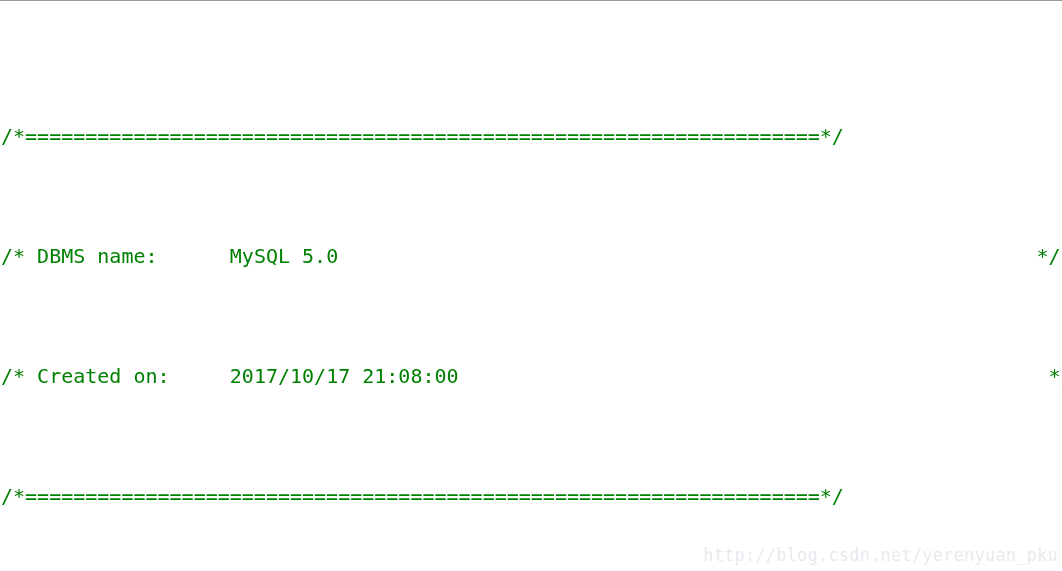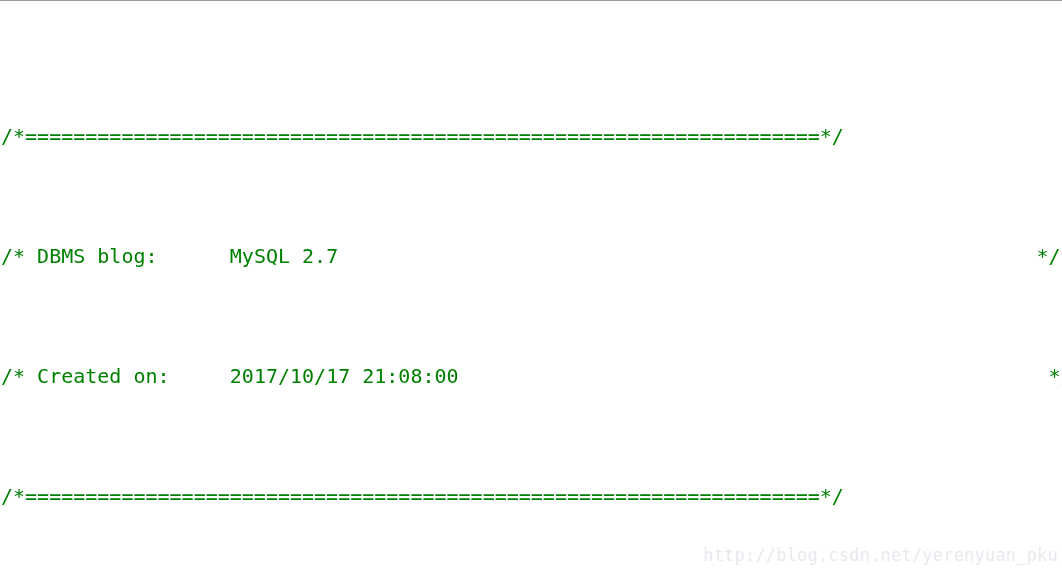--- a/index.html
+++ b/index.html
@@ -55,21 +55,21 @@
 </head>
 <body>
 
 <div id="screen">
 
   <div id="code">
 
     
     <div class="line"><span class="cmt">/*==================================================================*/</span></div>
 
-    <div class="line"><span class="cmt">/* DBMS blog:</span><span class="cmt">      </span><span class="cmt">MySQL 2.7</span><span class="cmt pad-dbms">                                                          </span><span class="cmt">*/</span></div>
+    <div class="line"><span class="cmt">/* DBMS name:</span><span class="cmt">      </span><span class="cmt">MySQL 5.0</span><span class="cmt pad-dbms">                                                          </span><span class="cmt">*/</span></div>
 
     <div class="line"><span class="cmt">/* Created on:</span><span class="cmt">     </span><span class="cmt">2017/10/17 21:08:00</span><span class="cmt">                                                 </span><span class="cmt">*/</span></div>
 
     <div class="line"><span class="cmt">/*==================================================================*/</span></div>
 
     
     
 
     
     

